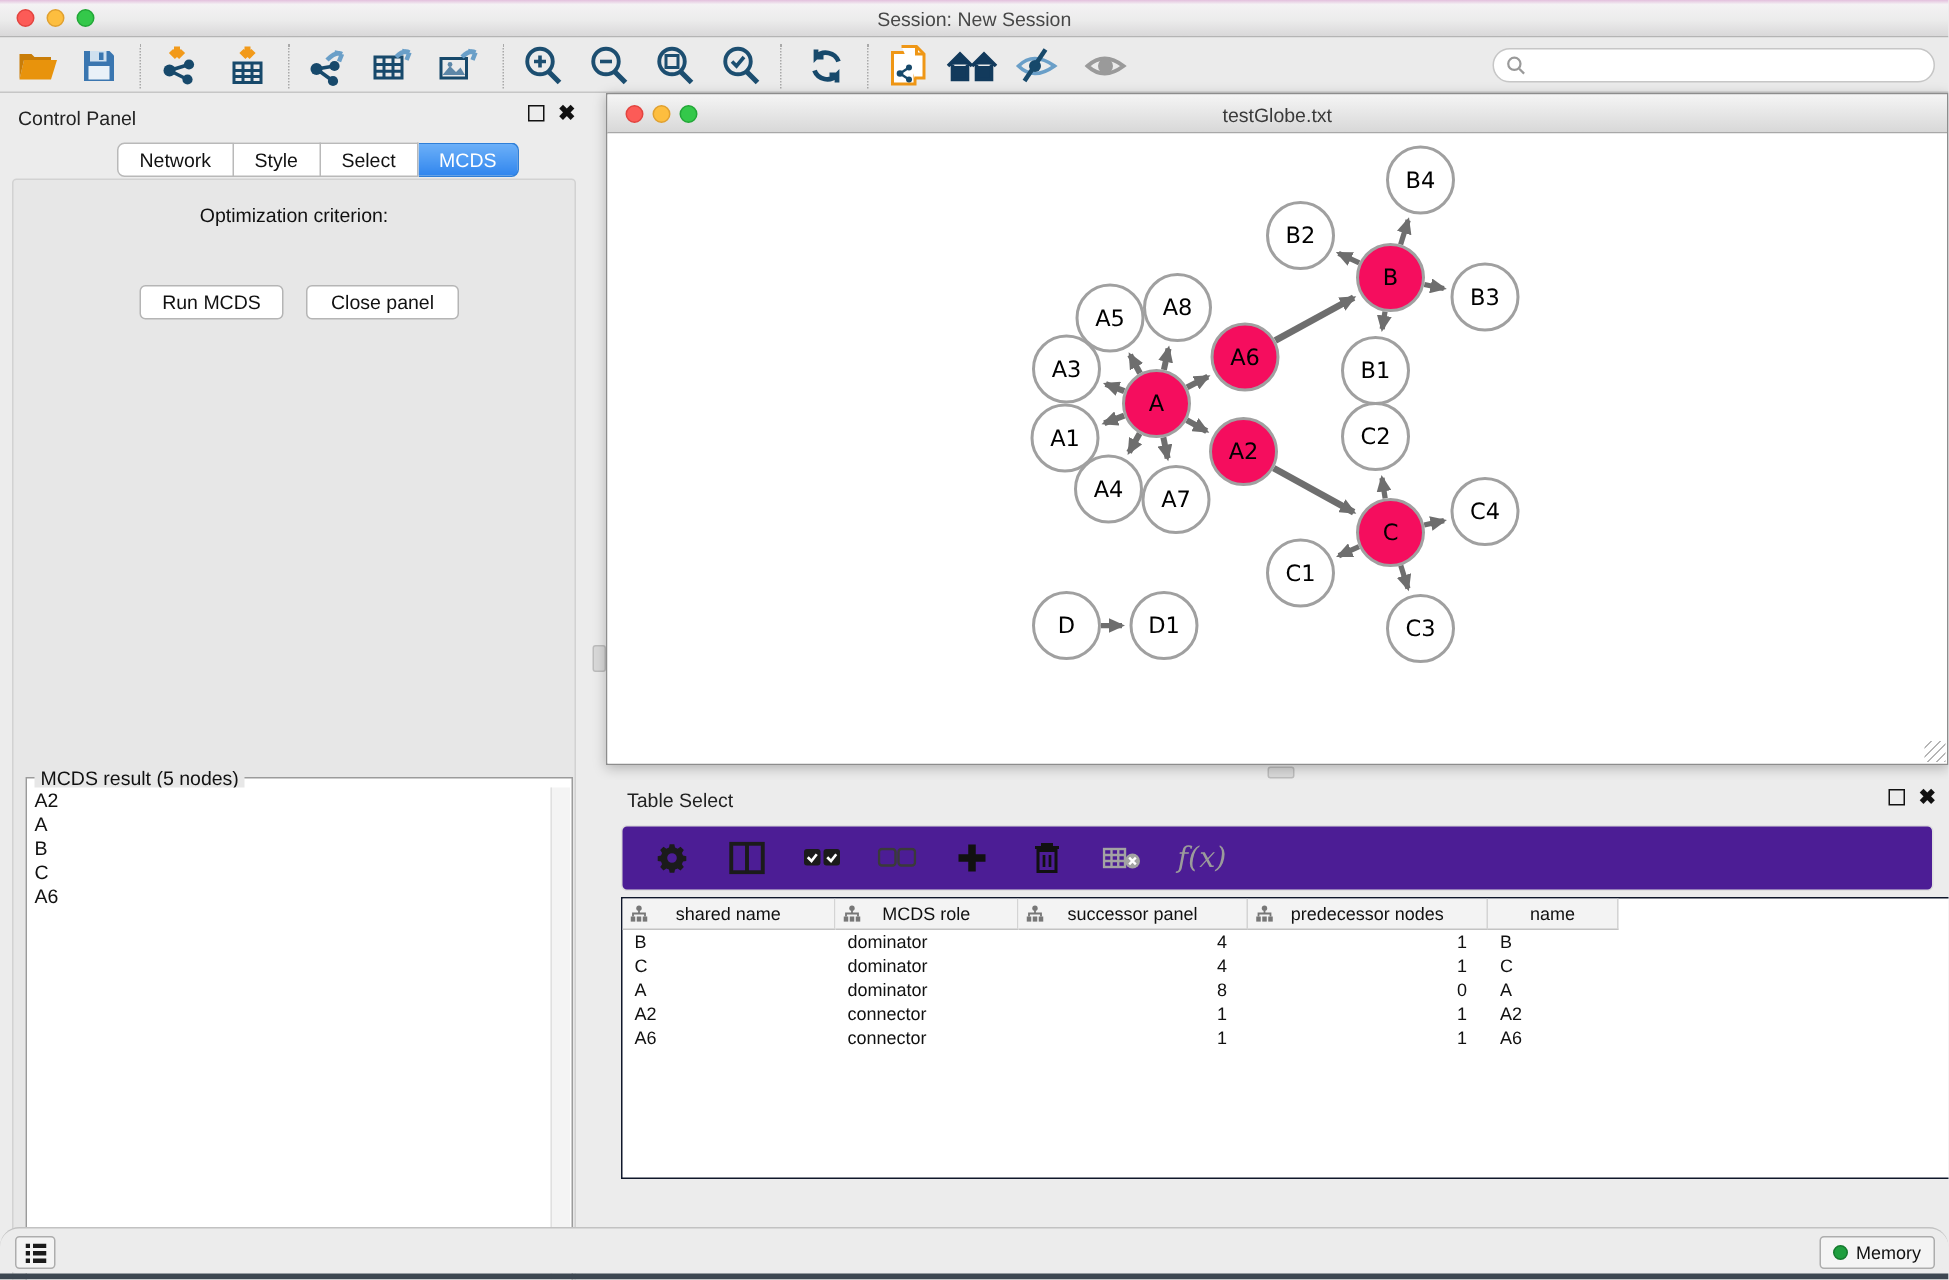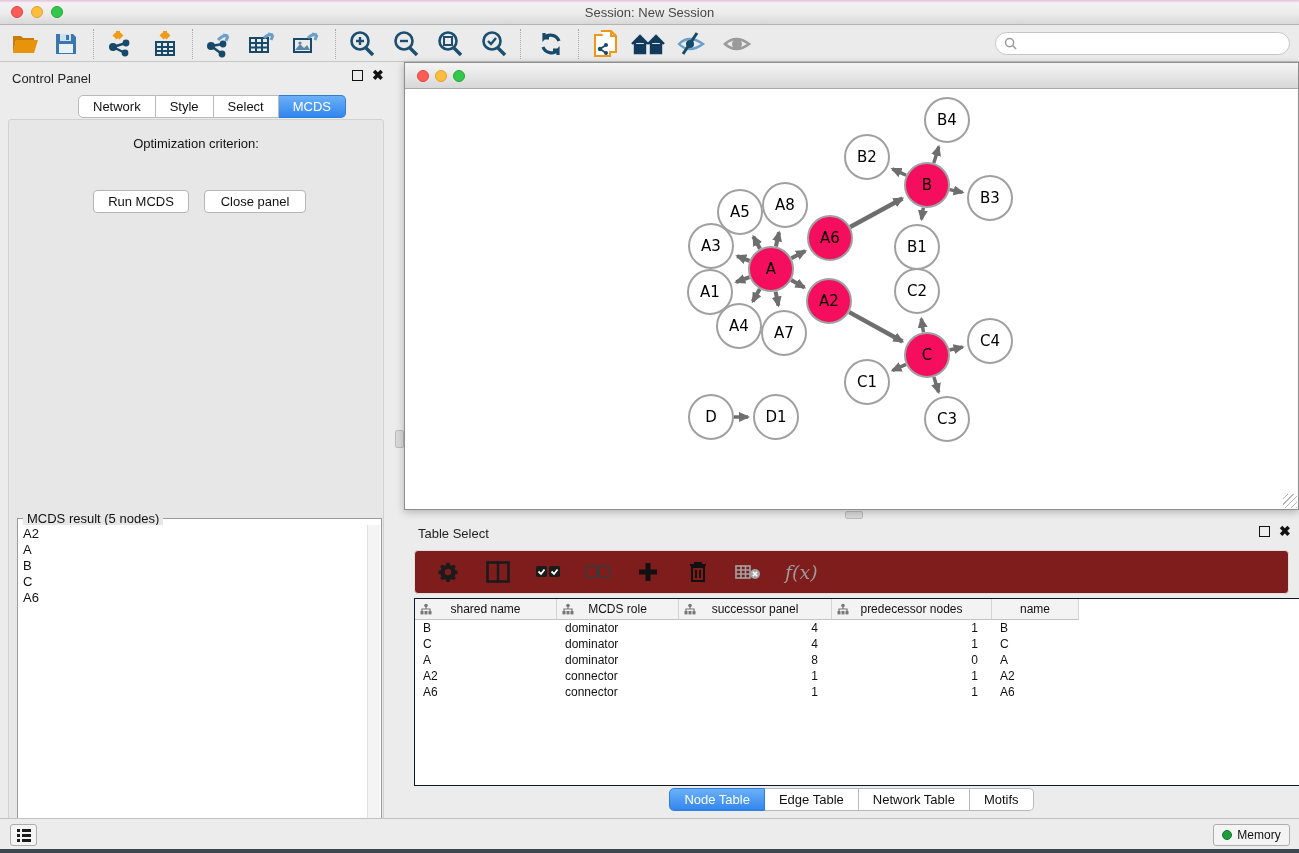--- a/index.html
+++ b/index.html
@@ -69,36 +69,36 @@
   .resize-grip { position:absolute; right:1px; bottom:1px; width:14px; height:14px;
     background:repeating-linear-gradient(135deg, transparent 0 3px, #b5b5b5 3px 4px); }
   .splitter-grip-v { position:absolute; left:395px; top:430px; width:9px; height:18px;
     background:#d9d9d9; border:1px solid #bdbdbd; border-radius:2px; }
   .splitter-grip-h { position:absolute; left:845px; top:511px; width:18px; height:8px;
     background:#d9d9d9; border:1px solid #bdbdbd; border-radius:2px; }
 
   
   .table-panel { position:absolute; left:404px; top:520px; width:895px; height:298px; background:#ececec; }
   .tp-toolbar { position:absolute; left:10px; top:30px; right:10px; height:44px;
-    background:#7f1d1d; border:1px solid #dedede; border-radius:4px; display:flex; align-items:center; gap:24px; padding-left:20px; }
+    background:#4c1d95; border:1px solid #dedede; border-radius:4px; display:flex; align-items:center; gap:24px; padding-left:20px; }
   .tp-icon { display:flex; align-items:center; justify-content:center; width:26px; height:26px; }
   .fx-label { font-family:"DejaVu Serif", serif; font-style:italic; font-size:19px; color:#9b9b9b; }
   .data-table { position:absolute; left:10px; top:78px; width:934px; height:188px; background:#fff;
     border:1px solid #0f172a; overflow:hidden; }
   .dt-header { display:flex; height:21px; }
   .dt-hcell { background:#f3f3f3; border-right:1px solid #d4d4d4; border-bottom:1px solid #c3c3c3;
     font-size:12px; color:#111; display:flex; align-items:center; justify-content:center; gap:5px; position:relative; }
   .dt-hcell .hicon { position:absolute; left:5px; top:4px; }
   .dt-row { display:flex; height:16px; }
   .dt-cell { font-size:12px; color:#111; padding:1px 4px 0 8px; white-space:nowrap; overflow:hidden; }
   .dt-cell.num { text-align:right; padding-right:14px; }
   .bottom-tabs { position:absolute; left:0; right:0; top:268px; display:flex; justify-content:center; }
 
   
-  .statusbar { position:absolute; left:0; top:818px; width:1299px; height:31px; background:#ececec; border-top:1px solid #c2c2c2; }
+  .statusbar { position:absolute; left:0; top:818px; width:1299px; height:31px; background:#ececec; border-top:1px solid #c2c2c2;border-radius:13px; }
   .sb-btn { position:absolute; top:5px; height:22px; background:#f4f4f4; border:1px solid #adadad; border-radius:3px;
     display:flex; align-items:center; justify-content:center; font-size:12px; color:#111; gap:5px; }
   .mem-dot { width:10px; height:10px; border-radius:50%; background:#1e9e3e; border:1px solid #157a2e; }
   .desktop-strip { position:absolute; left:0; top:849px; width:1299px; height:4px; background:#3d4751; }
 
   svg { display:block; }
   .net-svg text { font-family:"DejaVu Sans", sans-serif; }
 </style>
 </head>
 <body>
@@ -278,20 +278,21 @@
 </div>
 
 <div class="splitter-grip-v"></div>
 <div class="splitter-grip-h"></div>
 
 <div class="net-window">
   <div class="net-titlebar">
     <span class="tl red" style="left:12px; top:7px"></span>
     <span class="tl yel" style="left:30px; top:7px"></span>
     <span class="tl grn" style="left:48px; top:7px"></span>
+    <div class="title">testGlobe.txt</div>
   </div>
   <div class="net-canvas">
     <svg id="graph-svg" class="net-svg" width="893" height="420">
         <defs>
           <marker id="arrow" markerWidth="12" markerHeight="10" refX="9" refY="5" orient="auto" markerUnits="userSpaceOnUse">
             <path d="M0,0 L11,5 L0,10 Z" fill="#6e6e6e"></path>
           </marker>
         </defs>
         <line x1="355.01124522107034" y1="159.7948702451939" x2="348.37761451347956" y2="147.59754926672048" stroke="#6e6e6e" stroke-width="4" marker-end="url(#arrow)"></line>
         <line x1="370.91502821252493" y1="157.53129959988598" x2="374.0164873934479" y2="143.35320048709534" stroke="#6e6e6e" stroke-width="4" marker-end="url(#arrow)"></line>
@@ -492,26 +493,20 @@
         </div>
         <div class="dt-row">
           <div class="dt-cell" style="width: 142px;">A6</div>
           <div class="dt-cell" style="width: 122px;">connector</div>
           <div class="dt-cell num" style="width: 153px;">1</div>
           <div class="dt-cell num" style="width: 160px;">1</div>
           <div class="dt-cell" style="width: 87px;">A6</div>
         </div>
       </div>
   </div>
-  <div class="bottom-tabs">
-    <div class="seg-tab active">Node Table</div>
-    <div class="seg-tab">Edge Table</div>
-    <div class="seg-tab">Network Table</div>
-    <div class="seg-tab last">Motifs</div>
-  </div>
 </div>
 
 <div class="statusbar">
   <div class="sb-btn" style="left:10px; width:27px">
     <svg width="14" height="13" viewBox="0 0 14 13">
         <g fill="#1b1b1b">
           <rect x="0" y="0" width="3" height="3"></rect>
           <rect x="5" y="0" width="9" height="3"></rect>
           <rect x="0" y="5" width="3" height="3"></rect>
           <rect x="5" y="5" width="9" height="3"></rect>

